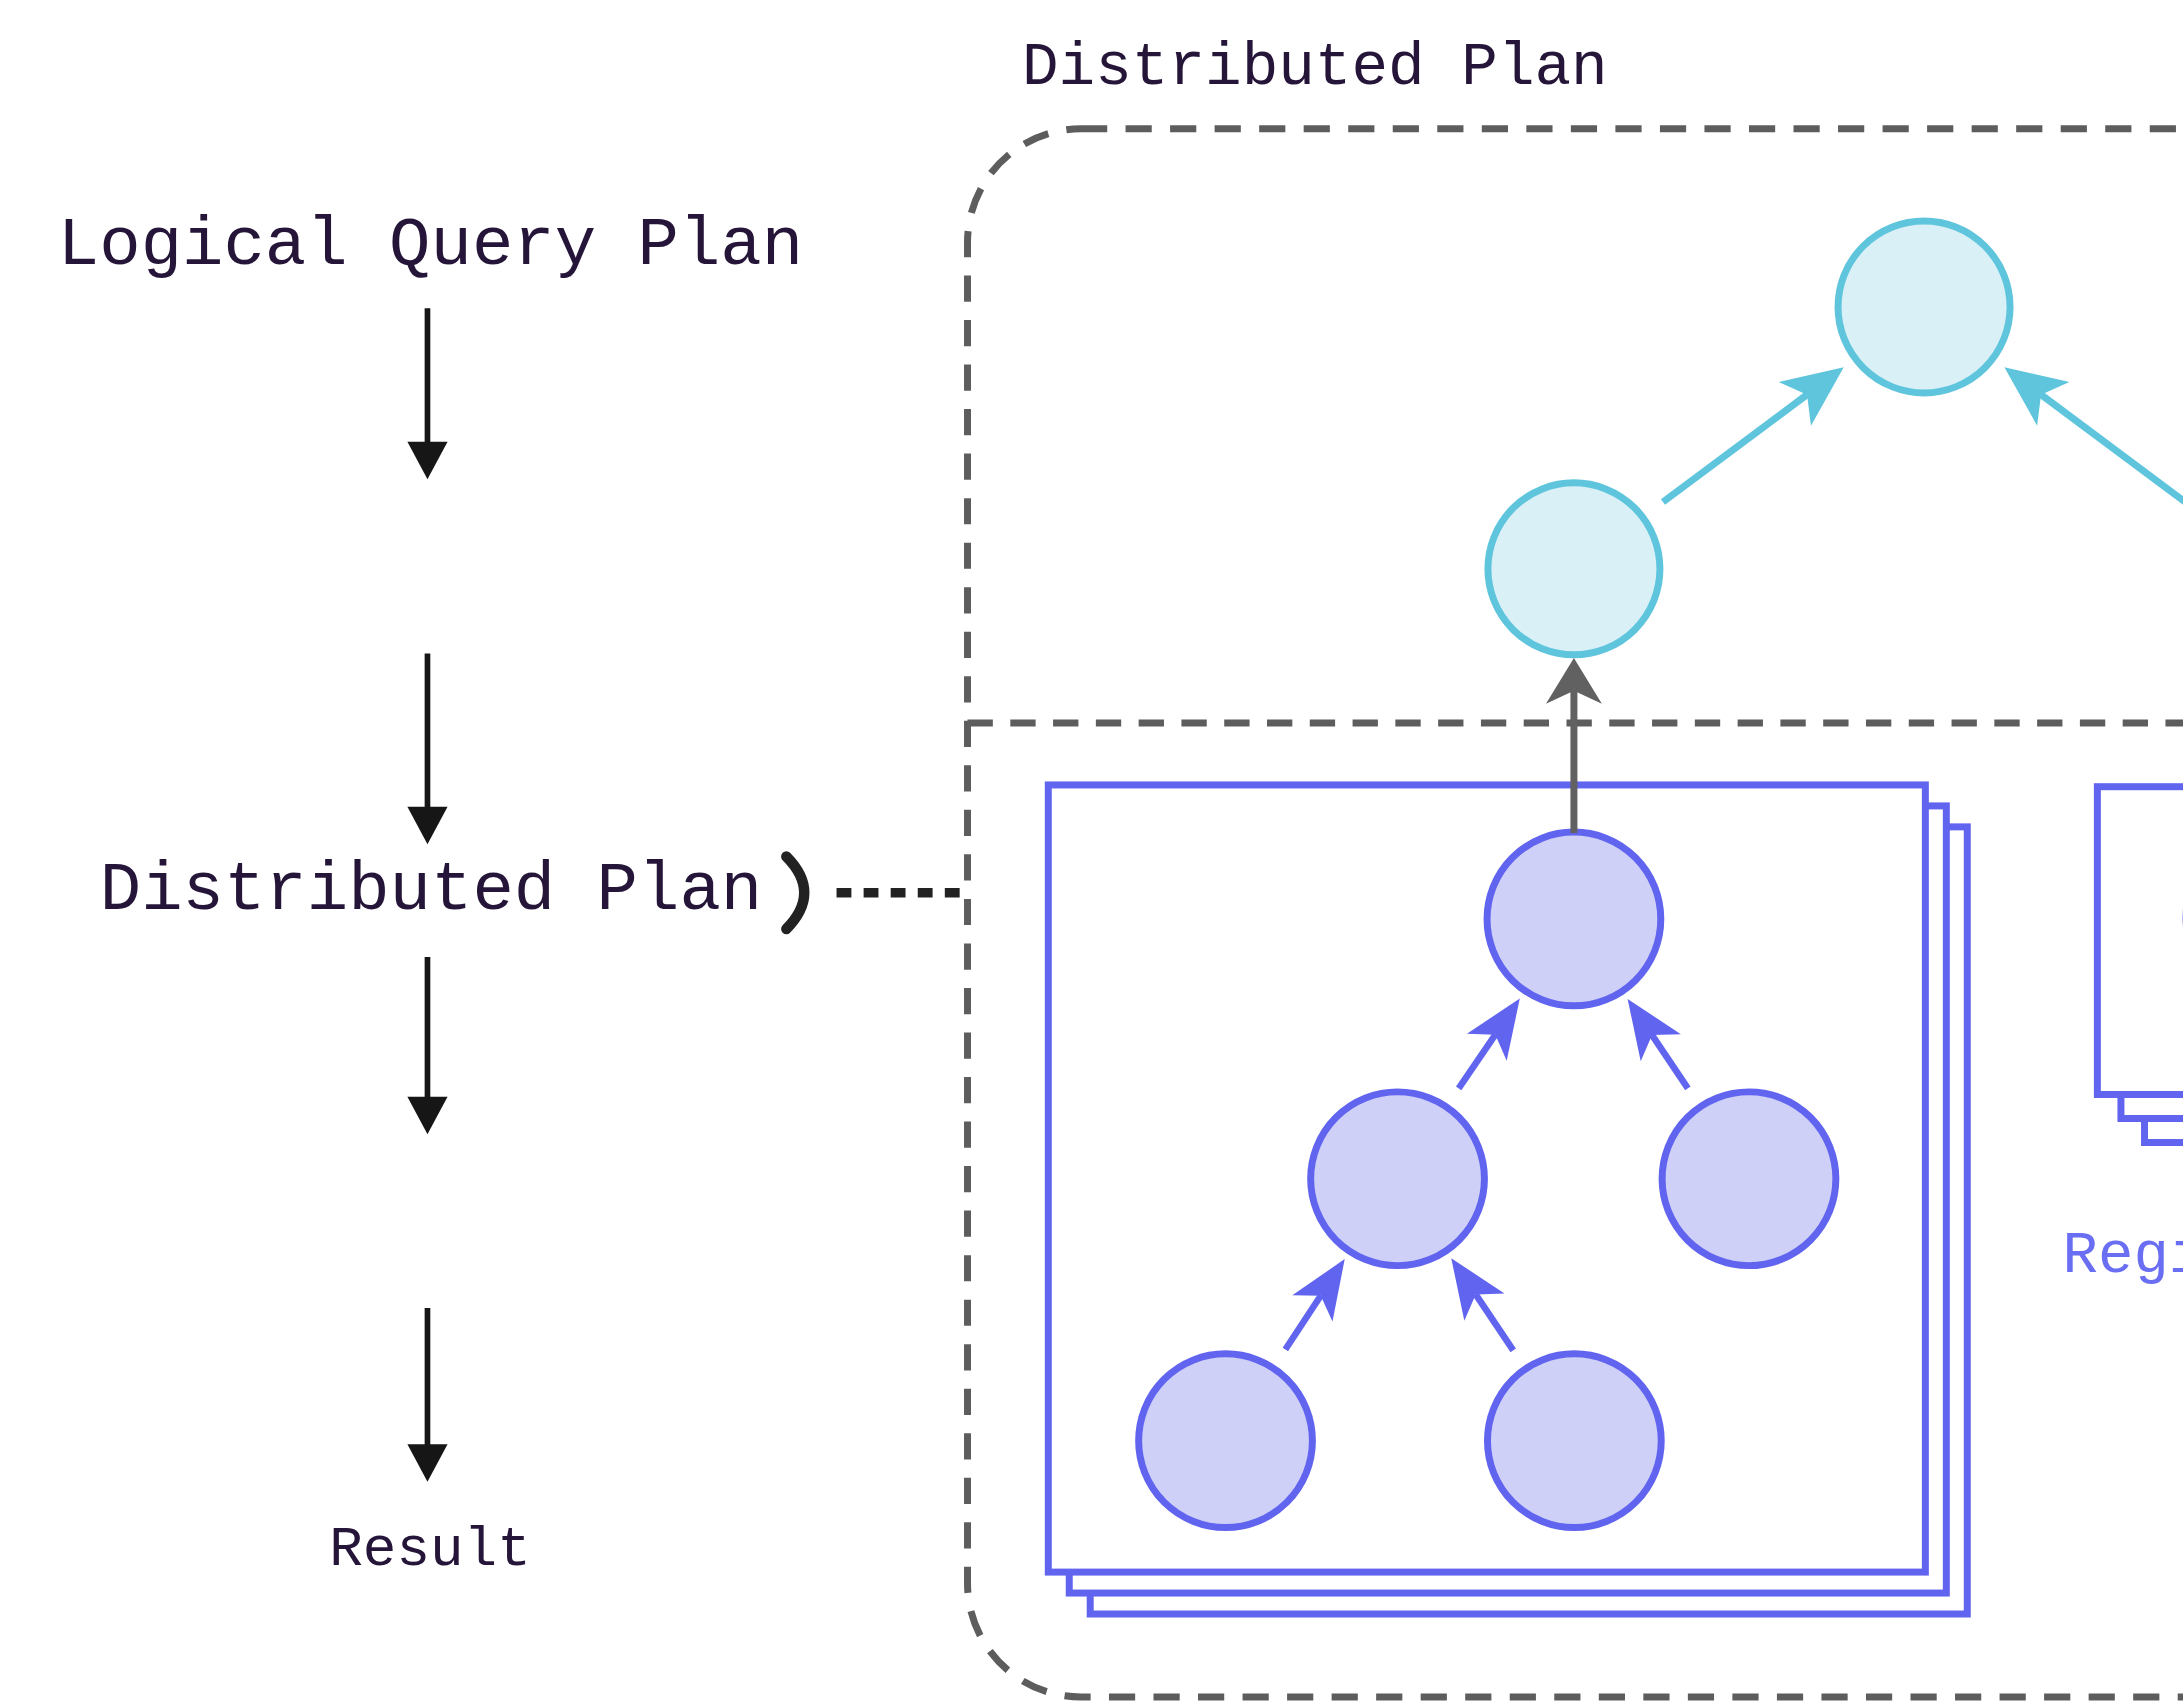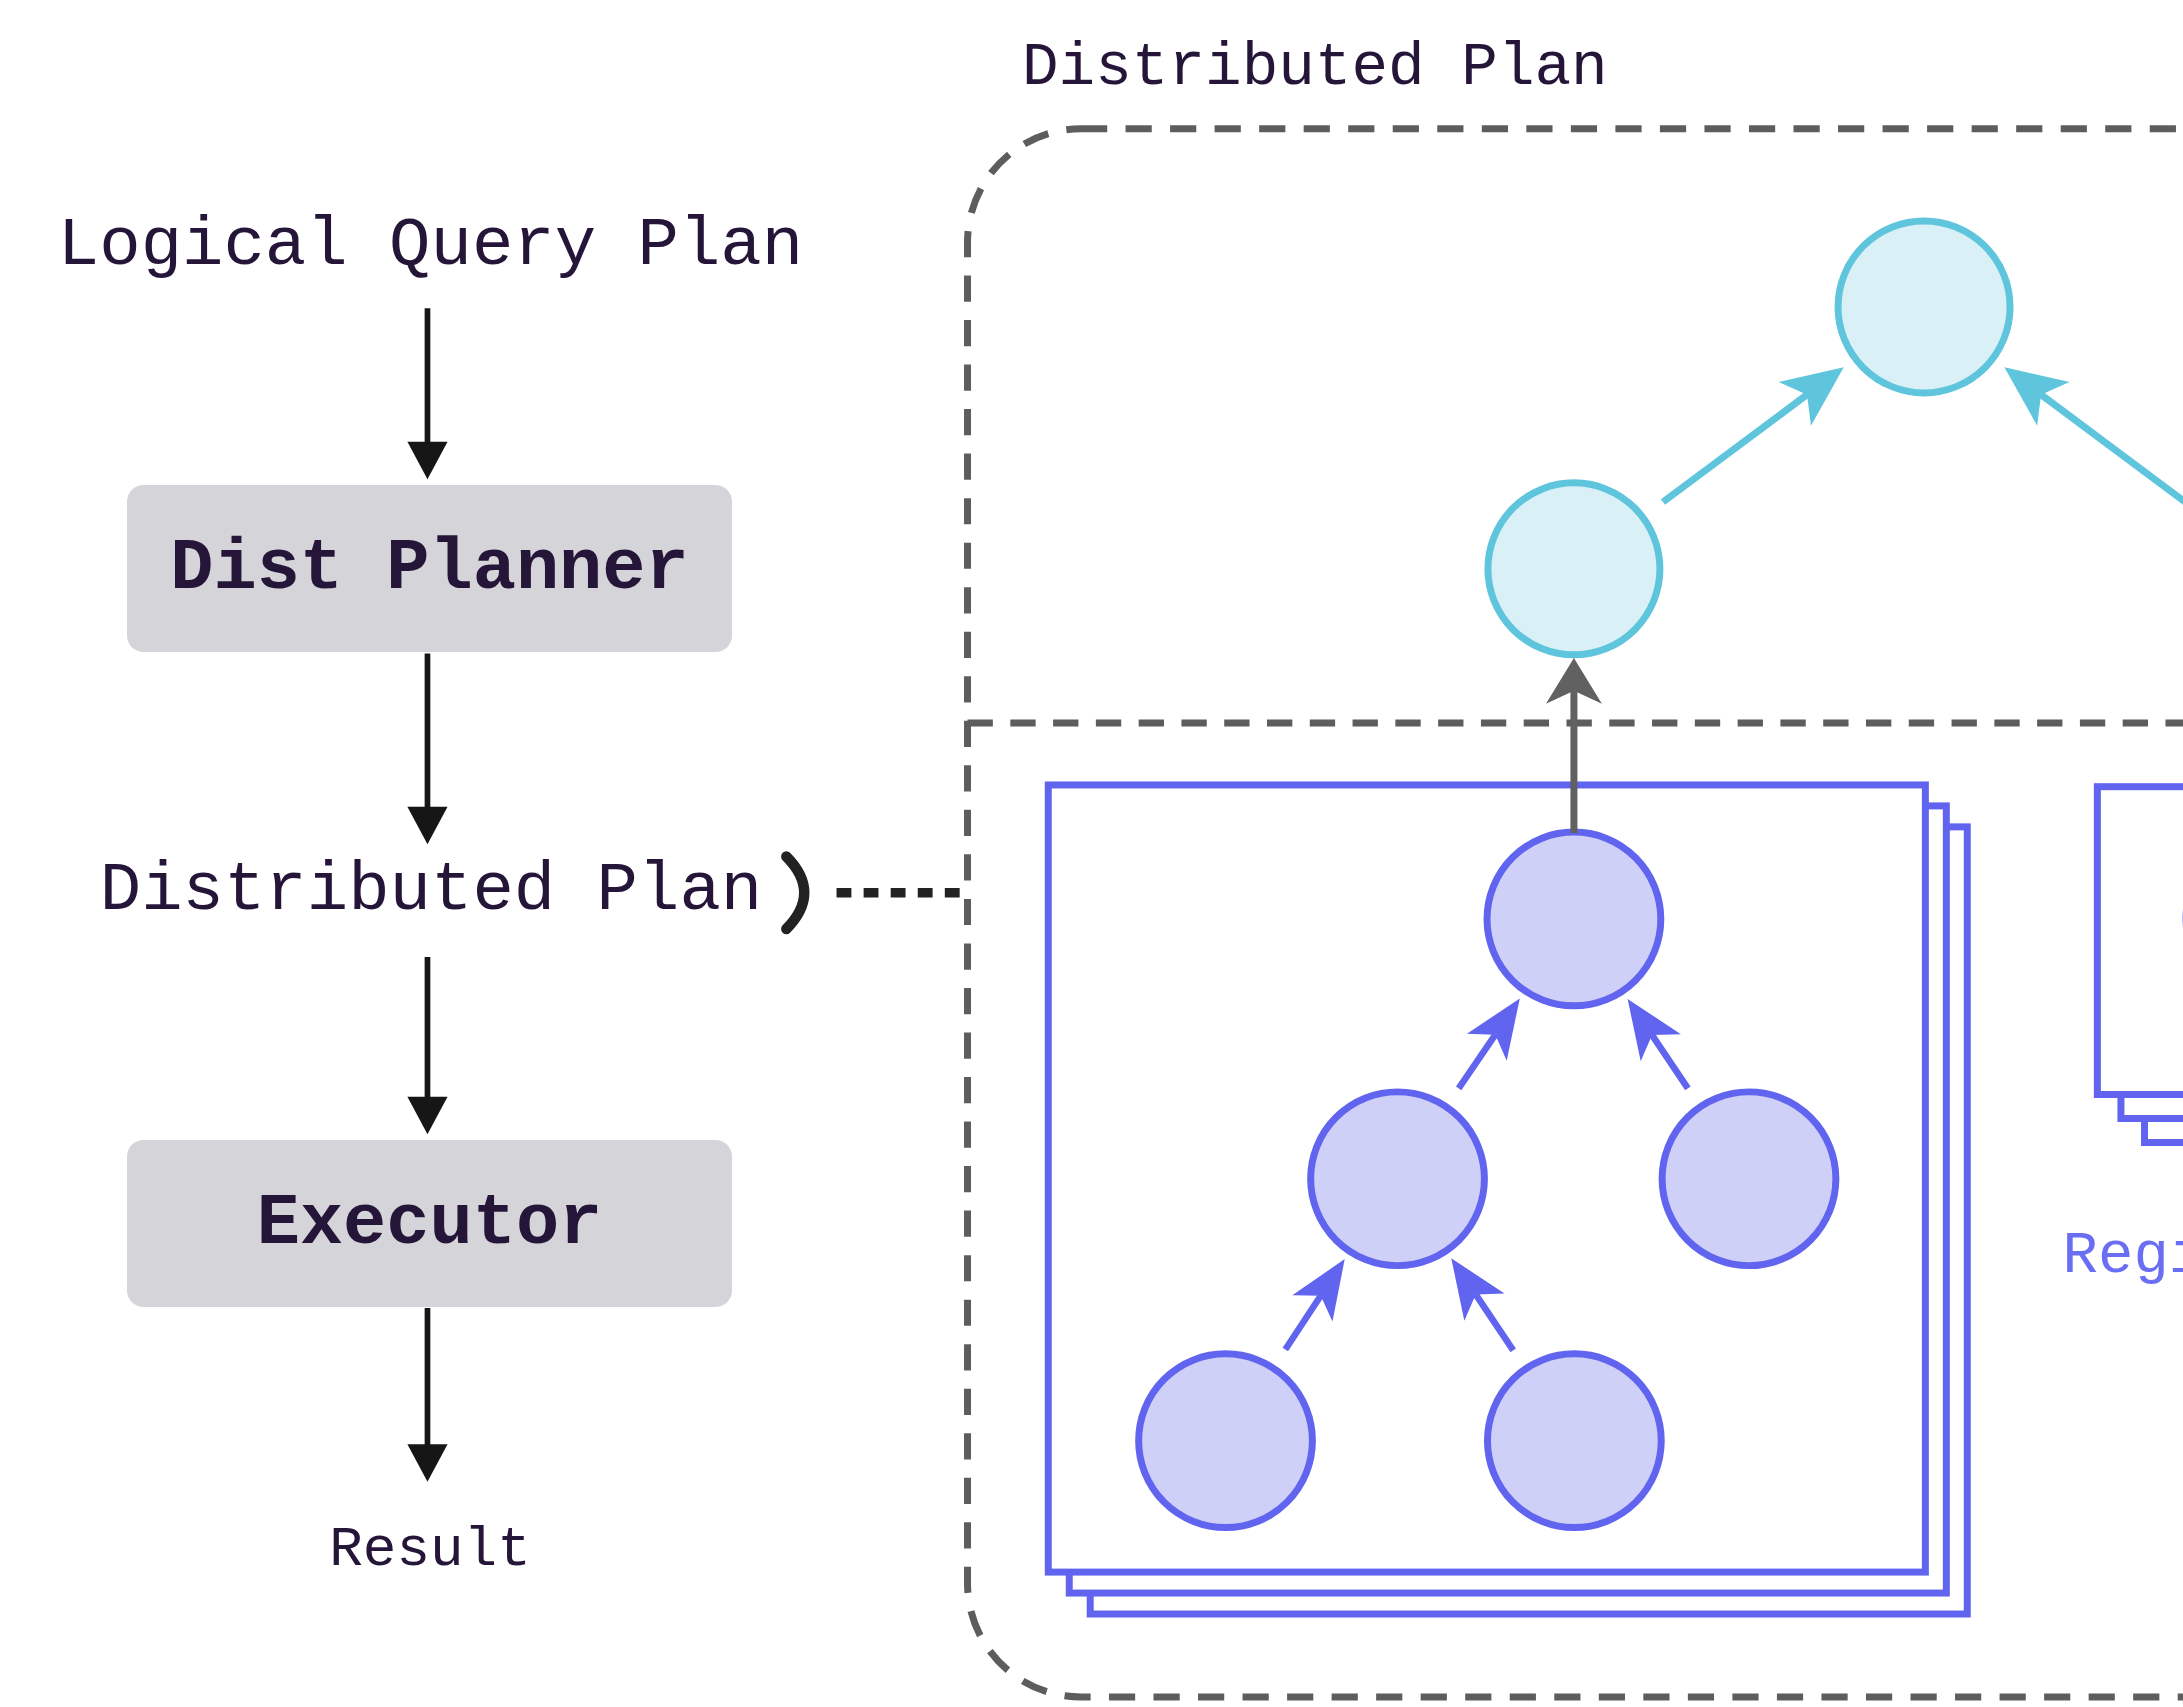--- a/index.html
+++ b/index.html
@@ -110,29 +110,23 @@
       <polygon points="3604,1507 3668,1612 3604,1582 3540,1612"></polygon>
     </g>
     <g class="arr-gray">
       <line x1="5205" y1="1906" x2="5205" y2="1580"></line>
       <polygon points="5205,1505 5269,1610 5205,1580 5141,1610"></polygon>
     </g>
   </svg>
 
   <div class="label" style="left:57px;top:210px;width:747px;font-size:69px;line-height:72px;text-align:center;">Logical Query Plan</div>
 
-  <div class="gbox" style="left:127px;top:485px;width:605px;height:167px;font-size:72px;">
-    <span>Dist Planner</span>
-  </div>
 
   <div class="label" style="left:98px;top:855px;width:666px;font-size:69px;line-height:72px;">Distributed Plan</div>
 
-  <div class="gbox" style="left:127px;top:1140px;width:605px;height:167px;font-size:72px;">
-    <span>Executor</span>
-  </div>
 
   <div class="label" style="left:264px;top:1514px;width:332px;font-size:56px;line-height:72px;">Result</div>
 
   <div class="label" style="left:1022px;top:31px;font-size:61px;line-height:74px;text-align:left;">Distributed Plan</div>
 
   <div class="label" style="left:2062px;top:1223px;width:249px;font-size:59px;line-height:68px;color:var(--regions-text);">Regions</div>
 
 </div>
 
 

